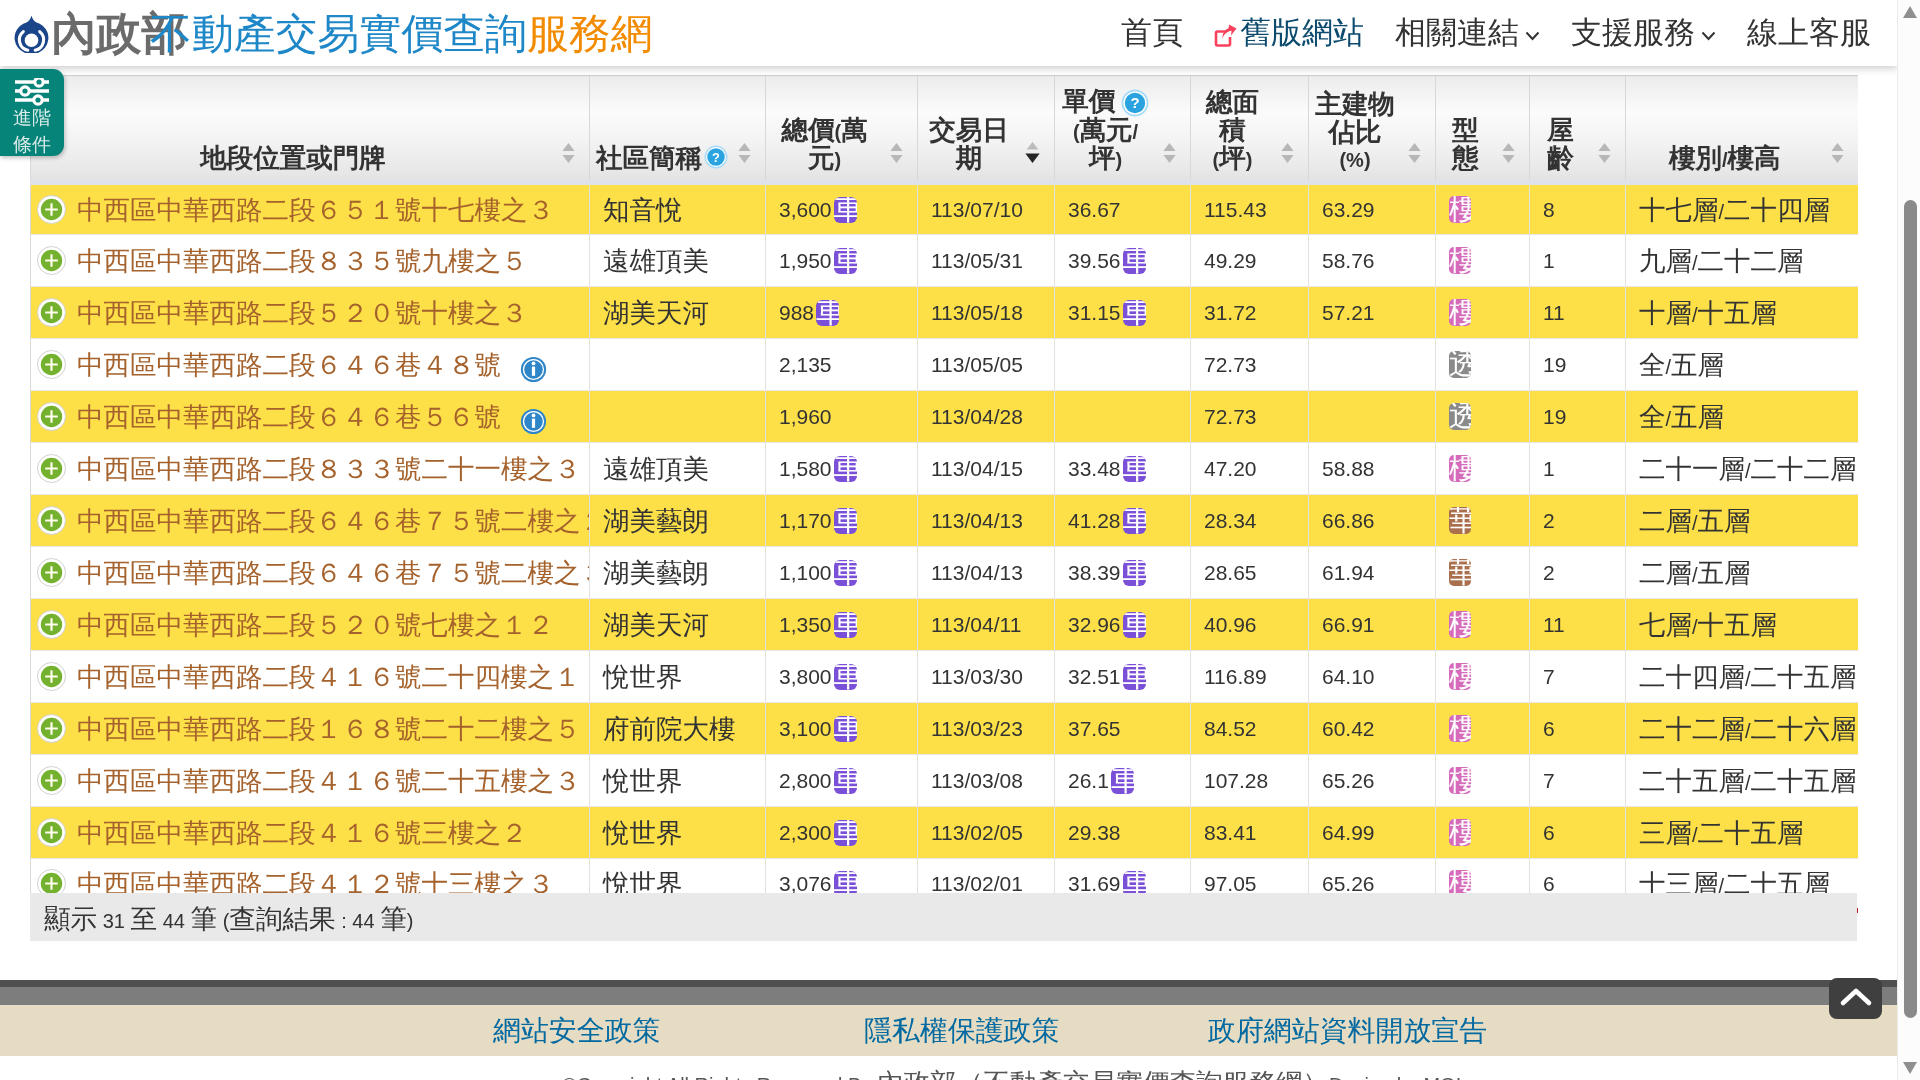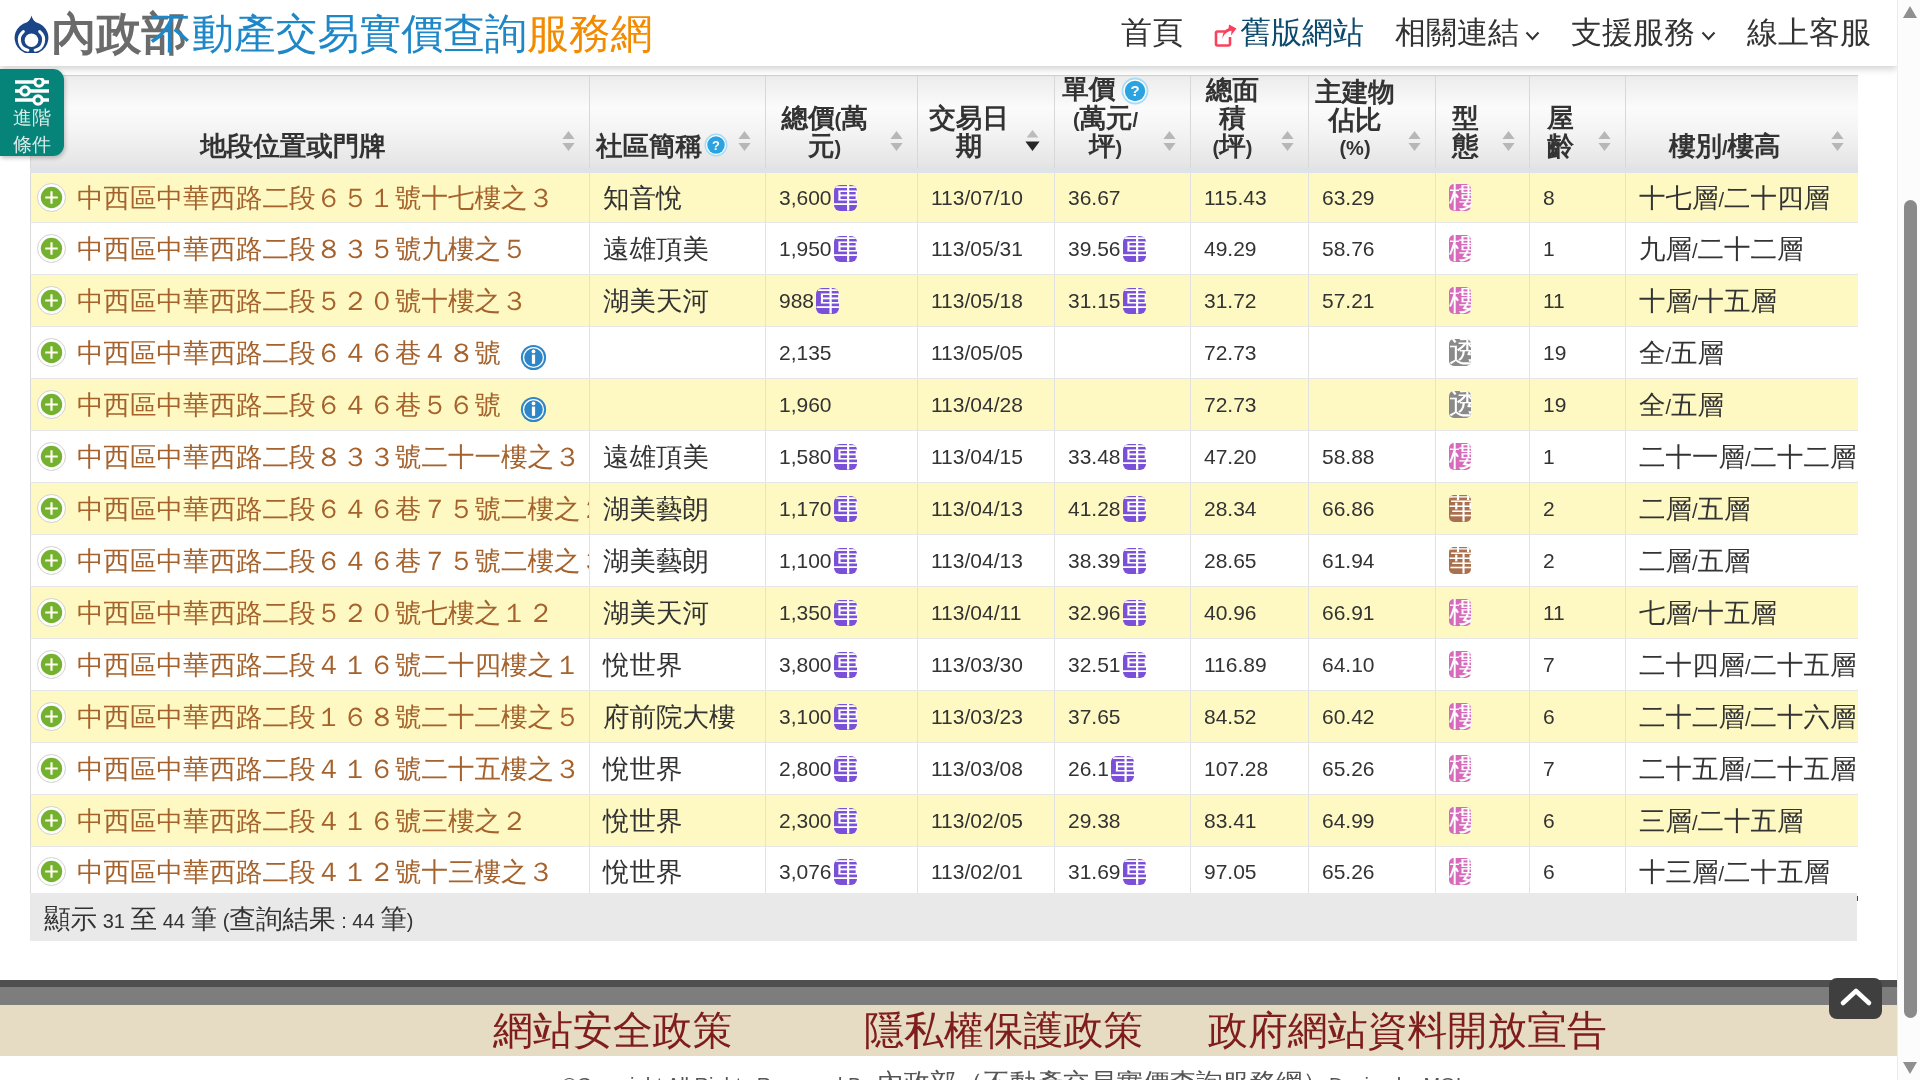--- a/index.html
+++ b/index.html
@@ -16,33 +16,33 @@
 
 #adv{position:absolute;left:0;top:69px;width:64px;height:87px;background:#078479;border-radius:0 11px 11px 0;z-index:50;text-align:center;box-shadow:1px 2px 4px rgba(0,0,0,.25);overflow:hidden}
 #adv .txt{position:absolute;left:0;right:0;top:35px;font-size:20px;line-height:26px;color:#d9ebe8}
 #adv .txt .k{font-size:19px}
 #adv svg{position:absolute;left:15px;top:9px}
 
 table{position:absolute;left:30px;top:75px;width:1827px;table-layout:fixed;border-collapse:collapse;font-size:20px;color:#333}
 col.w1{width:559px}col.w2{width:176px}col.w3{width:152px}col.w4{width:137px}col.w5{width:136px}
 col.w6{width:118px}col.w7{width:127px}col.w8{width:94px}col.w9{width:96px}col.w10{width:232px}
 thead tr{height:78px}
-th{position:relative;vertical-align:bottom;padding:0 40px 7px 6px;font-size:20px;font-weight:bold;text-align:center;
+th{position:relative;vertical-align:bottom;padding:12px 40px 7px 6px;font-size:20px;font-weight:bold;text-align:center;
    background:linear-gradient(180deg,#ececec 0%,#fbfbfb 34%,#f3f3f3 62%,#e7e7e7 92%,#e3e3e3 100%);
    border-left:1px solid #d8d8d8;border-top:1px solid #cfcfcf;border-bottom:5px solid #dee3ea;line-height:26px}
 th:first-child{border-left:1px solid #d9d9d9}
 th .k{font-size:26.5px;letter-spacing:0}
 th .sort{position:absolute;right:14px;bottom:17px}
 th .nw{white-space:nowrap}
 .qico{vertical-align:-7px}
 .qico.q2{vertical-align:-2px;margin-left:-4px}
 .qico.q5{vertical-align:-7px}
 tbody tr{height:52px}
 td.num{font-size:21px}
-tbody tr.odd{background:#fef9c3}
+tbody tr.odd{background:#fde047}
 tbody tr.even{background:#fff}
 td{border-left:1px solid #e2e2e2;border-bottom:1px solid #e6e6e6;padding-left:13px;overflow:hidden;white-space:nowrap}
 td:first-child{border-left:1px solid #d9d9d9}
 tr:last-child td{border-bottom:5px solid #b91c1c}
 td.c1{padding-left:0}
 .addr{display:flex;align-items:center}
 .plus{margin-left:6px;flex:0 0 auto}
 .addr a{color:#a5622c;margin-left:11px}
 .addr .iico{margin-left:19px;margin-top:9px}
 td .k{font-size:26.5px}
@@ -51,21 +51,21 @@
 .tb{display:inline-block;width:22px;height:27px;border-radius:5px;color:#fff;font-size:30px;line-height:25px;text-align:center;vertical-align:-6px;overflow:hidden}
 .tb.lou{background:#d66bbc}
 .tb.tou{background:#8a8a8a}
 .tb.hua{background:#aa6f4d}
 
 #infobar{position:absolute;left:30px;top:893px;width:1827px;height:48px;background:#e9e9e9;line-height:52px;padding-left:14px;font-size:20px;color:#333}
 
 #fdark{position:absolute;left:0;top:980px;width:1897px;height:7px;background:#4f4f4f}
 #fgray{position:absolute;left:0;top:987px;width:1897px;height:18px;background:#7d7d7d}
 #fbeige{position:absolute;left:0;top:1005px;width:1897px;height:51px;background:#e5dcc3}
-#fbeige .lnk{position:absolute;top:0;height:51px;line-height:51px;font-size:30px;color:#7f1d1d}
+#fbeige .lnk{position:absolute;top:0;height:51px;line-height:51px;font-size:21px;color:#0369a1}
 #l1{left:493px}#l2{left:864px}#l3{left:1208px}
 #copy{position:absolute;left:562px;top:1065px;width:1000px;font-size:20px;color:#555;white-space:nowrap}
 
 #totop{position:absolute;left:1829px;top:978px;width:53px;height:41px;background:#3f3f3f;border-radius:8px;z-index:60;text-align:center;padding-top:9px}
 
 #sb{position:absolute;left:1897px;top:0;width:23px;height:1080px;background:#fcfcfc;border-left:1px solid #ececec;z-index:100}
 #sb .thumb{position:absolute;left:6px;top:200px;width:13px;height:818px;background:#8a8a8a;border-radius:7px}
 #sb .up{position:absolute;left:5px;top:6px;width:0;height:0;border-left:7px solid transparent;border-right:7px solid transparent;border-bottom:12px solid #8f8f8f}
 #sb .dn{position:absolute;left:5px;top:1062px;width:0;height:0;border-left:7px solid transparent;border-right:7px solid transparent;border-top:12px solid #8f8f8f}
 </style></head>

